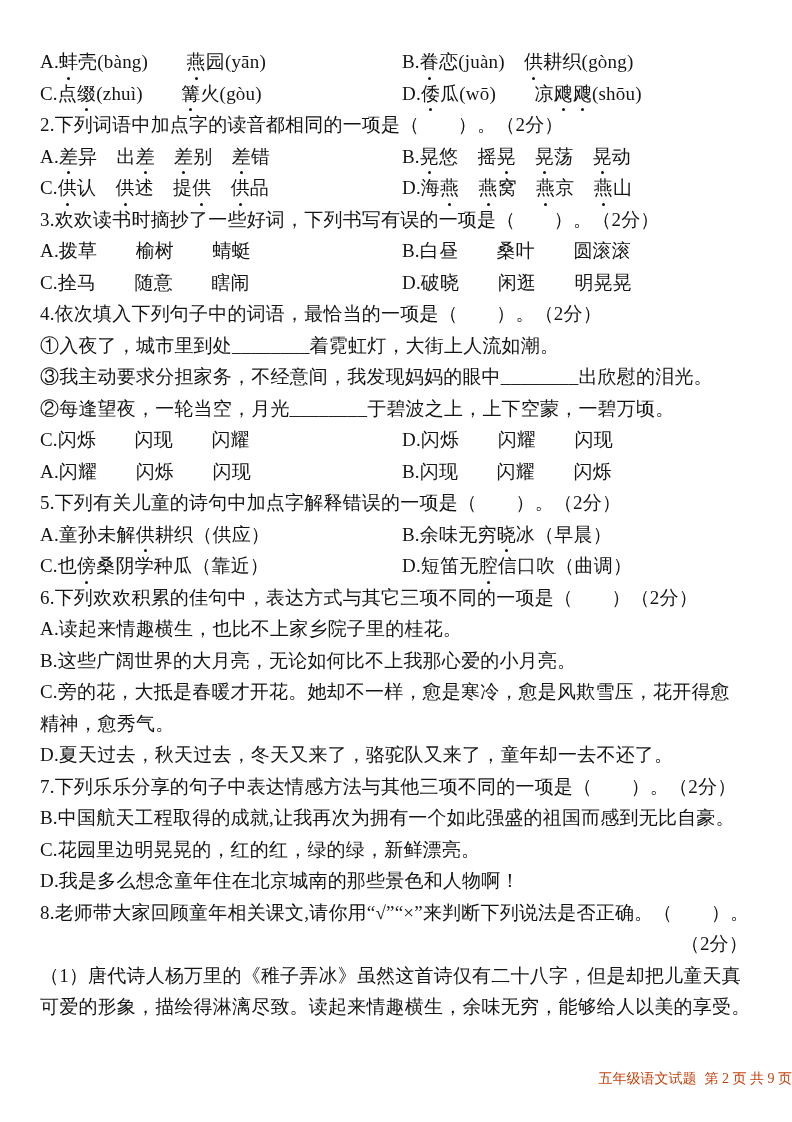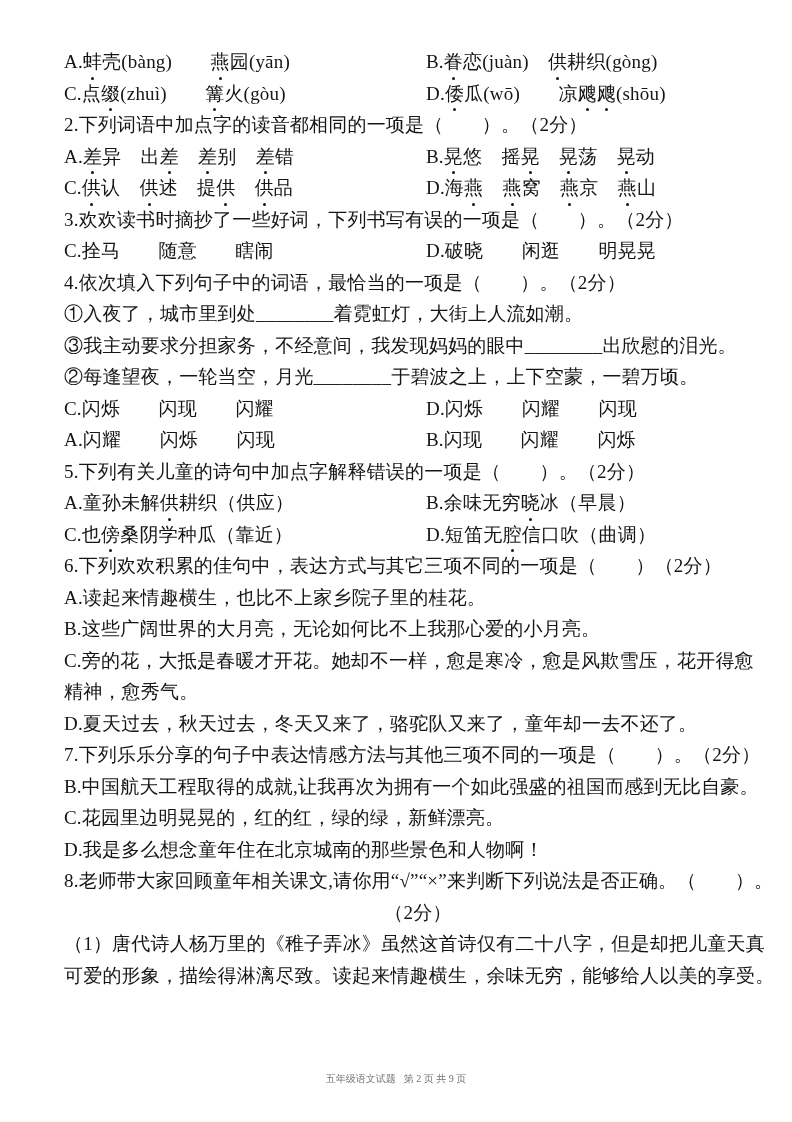--- a/index.html
+++ b/index.html
@@ -7,63 +7,64 @@
     width: 792px; height: 1122px;
     background: #ffffff;
     font-family: "Liberation Serif", "DejaVu Serif", serif;
     color: #151515;
     position: relative;
     overflow: hidden;
   }
   .page { position: absolute; inset: 0; background: #fff; }
   .content {
     position: absolute;
-    left: 64px; top: 46px; width: 708px;
+    left: 40px; top: 46px; width: 708px;
   }
   .line {
     white-space: pre;
     height: 31.5px;
     line-height: 31.5px;
     font-size: 19px;
     letter-spacing: 0.2px;
   }
-  .align-right { text-align: center; }
+  .align-right { text-align: right; }
   .col { display: inline-block; vertical-align: top; }
   .col-0 { width: 362px; }
   .dot { position: relative; display: inline-block; }
   .dot::after {
     content: "";
     position: absolute;
     left: 50%; margin-left: -1.5px;
     bottom: -2px;
     width: 3px; height: 3px;
     border-radius: 50%;
     background: #151515;
   }
   .footer {
     position: absolute;
     left: 0; right: 0; top: 1068px;
     height: 22px; line-height: 22px;
-    text-align: center;
-    font-size: 10px;
-    color: #737373;
+    text-align: right;
+    font-size: 14px;
+    color: #c2410c;
   }
   .footer .sep { display: inline-block; width: 8px; }
 </style>
 </head>
 <body>
 
 <div class="page">
   <div class="content">
       <div class="line"><span class="col col-0"><span>A.</span><span class="dot">蚌</span><span>壳(bàng)</span><span>　　</span><span class="dot">燕</span><span>园(yān)</span></span><span class="col col-1"><span>B.</span><span class="dot">眷</span><span>恋(juàn)</span><span>　</span><span class="dot">供</span><span>耕织(gòng)</span></span></div>
       <div class="line"><span class="col col-0"><span>C.点</span><span class="dot">缀</span><span>(zhuì)</span><span>　　</span><span class="dot">篝</span><span>火(gòu)</span></span><span class="col col-1"><span>D.</span><span class="dot">倭</span><span>瓜(wō)</span><span>　　</span><span>凉</span><span class="dot">飕</span><span class="dot">飕</span><span>(shōu)</span></span></div>
       <div class="line"><span>2.下列词语中加点字的读音都相同的一项是（　　）。（2分）</span></div>
       <div class="line"><span class="col col-0"><span>A.</span><span class="dot">差</span><span>异　出</span><span class="dot">差</span><span>　</span><span class="dot">差</span><span>别　</span><span class="dot">差</span><span>错</span></span><span class="col col-1"><span>B.</span><span class="dot">晃</span><span>悠　摇</span><span class="dot">晃</span><span>　</span><span class="dot">晃</span><span>荡　</span><span class="dot">晃</span><span>动</span></span></div>
       <div class="line"><span class="col col-0"><span>C.</span><span class="dot">供</span><span>认　</span><span class="dot">供</span><span>述　提</span><span class="dot">供</span><span>　</span><span class="dot">供</span><span>品</span></span><span class="col col-1"><span>D.海</span><span class="dot">燕</span><span>　</span><span class="dot">燕</span><span>窝　</span><span class="dot">燕</span><span>京　</span><span class="dot">燕</span><span>山</span></span></div>
       <div class="line"><span>3.欢欢读书时摘抄了一些好词，下列书写有误的一项是（　　）。（2分）</span></div>
+      <div class="line"><span class="col col-0"><span>A.拨草　　榆树　　蜻蜓</span></span><span class="col col-1"><span>B.白昼　　桑叶　　圆滚滚</span></span></div>
       <div class="line"><span class="col col-0"><span>C.拴马　　随意　　瞎闹</span></span><span class="col col-1"><span>D.破晓　　闲逛　　明晃晃</span></span></div>
       <div class="line"><span>4.依次填入下列句子中的词语，最恰当的一项是（　　）。（2分）</span></div>
       <div class="line"><span>①入夜了，城市里到处________着霓虹灯，大街上人流如潮。</span></div>
       <div class="line"><span>③我主动要求分担家务，不经意间，我发现妈妈的眼中________出欣慰的泪光。</span></div>
       <div class="line"><span>②每逢望夜，一轮当空，月光________于碧波之上，上下空蒙，一碧万顷。</span></div>
       <div class="line"><span class="col col-0"><span>C.闪烁　　闪现　　闪耀</span></span><span class="col col-1"><span>D.闪烁　　闪耀　　闪现</span></span></div>
       <div class="line"><span class="col col-0"><span>A.闪耀　　闪烁　　闪现</span></span><span class="col col-1"><span>B.闪现　　闪耀　　闪烁</span></span></div>
       <div class="line"><span>5.下列有关儿童的诗句中加点字解释错误的一项是（　　）。（2分）</span></div>
       <div class="line"><span class="col col-0"><span>A.童孙未解</span><span class="dot">供</span><span>耕织（供应）</span></span><span class="col col-1"><span>B.余味无穷</span><span class="dot">晓</span><span>冰（早晨）</span></span></div>
       <div class="line"><span class="col col-0"><span>C.也</span><span class="dot">傍</span><span>桑阴学种瓜（靠近）</span></span><span class="col col-1"><span>D.短笛无</span><span class="dot">腔</span><span>信口吹（曲调）</span></span></div>

